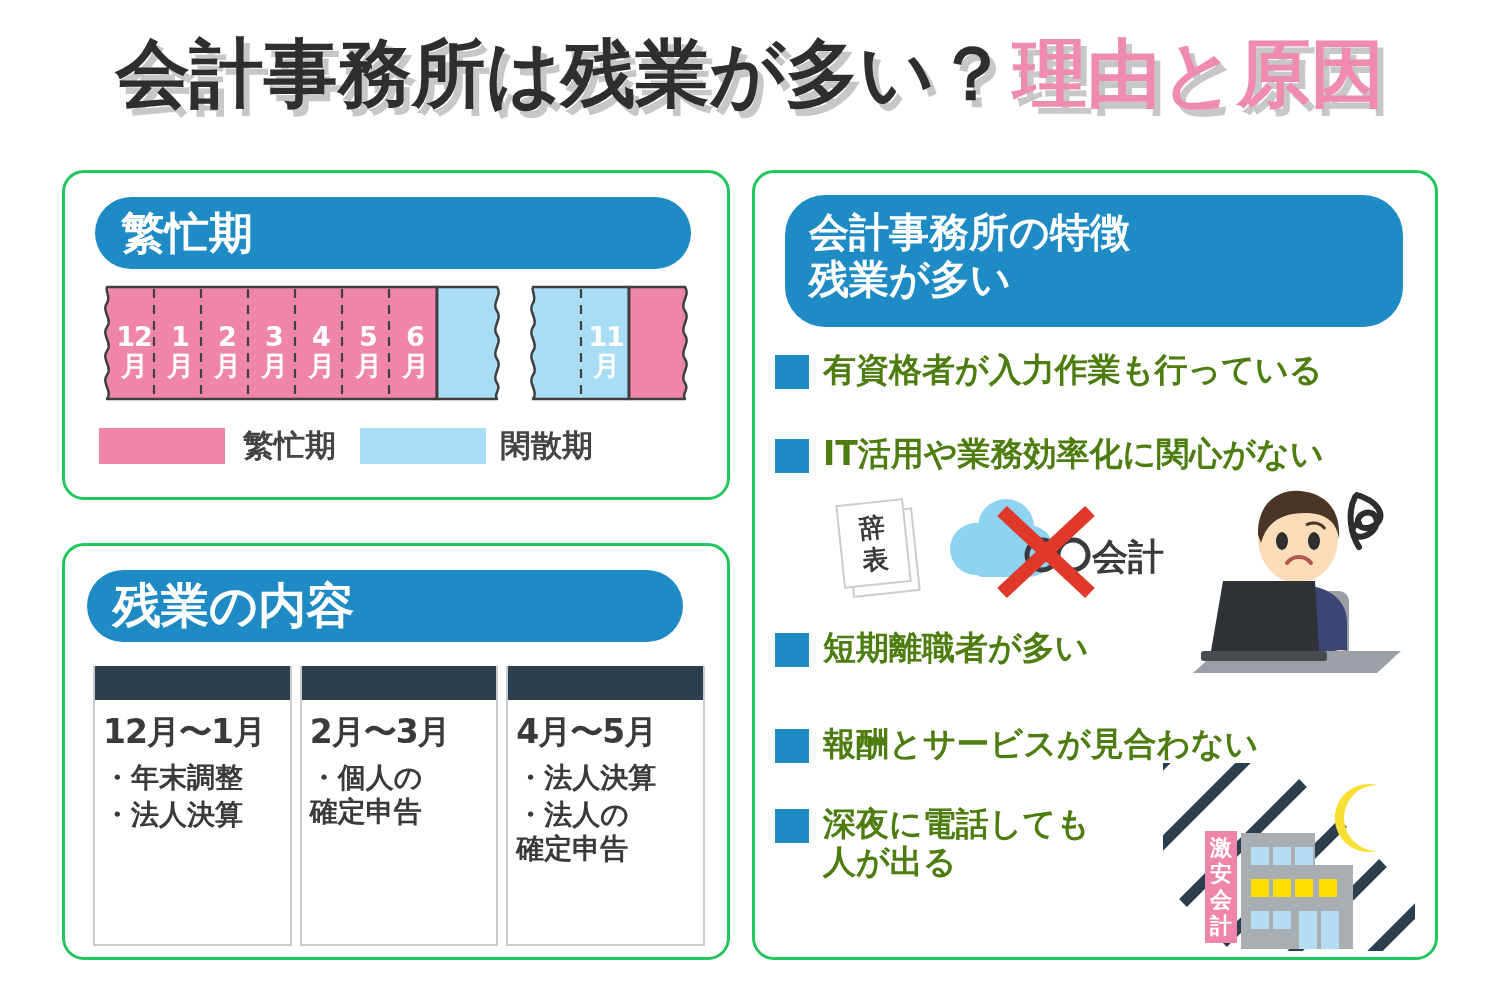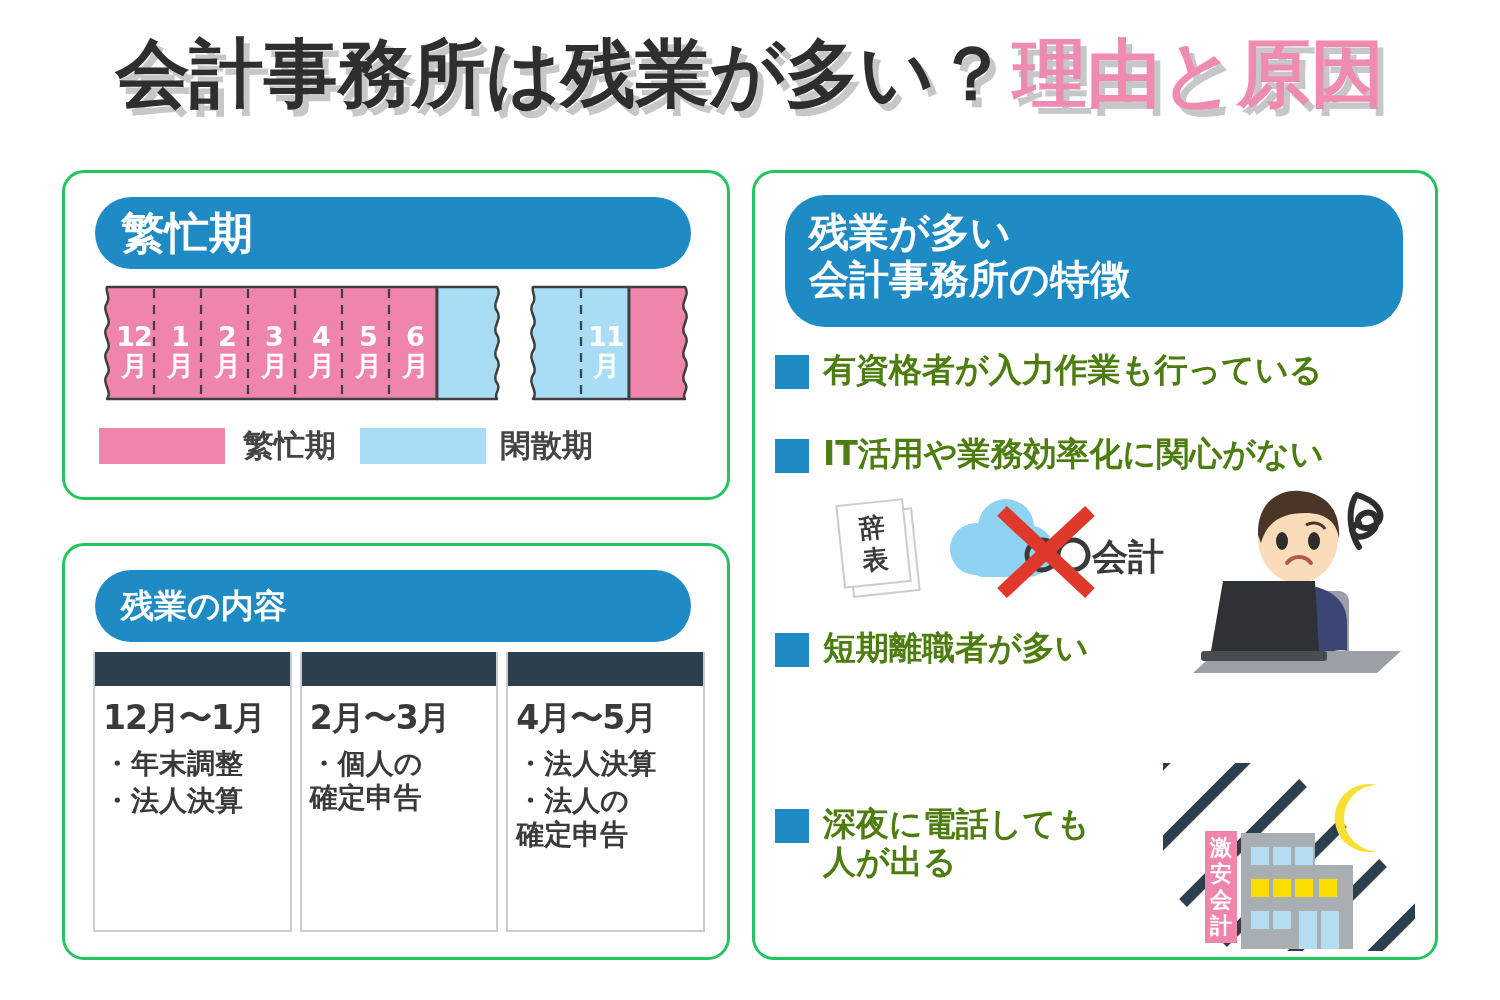--- a/index.html
+++ b/index.html
@@ -67,21 +67,21 @@
     background: #1f8bc4;
     border-radius: 40px;
     color: #ffffff;
     font-weight: 900;
     display: flex;
     align-items: center;
     box-sizing: border-box;
     padding-left: 26px;
   }
   #pill-busy    { left: 30px; top: 24px; width: 596px; height: 72px; font-size: 44px; }
-  #pill-content { left: 30px; top: 24px; width: 596px; height: 72px; font-size: 33px; }
+  #pill-content { left: 22px; top: 24px; width: 596px; height: 72px; font-size: 48px; }
   #pill-traits  {
     left: 30px; top: 22px; width: 618px; height: 132px;
     font-size: 40px; line-height: 1.18; display: block;
     padding-top: 14px; padding-left: 24px;
   }
   #pill-traits .ln { display: block; }
 
   
   .tape-wrap {
     position: absolute;
@@ -122,21 +122,21 @@
   }
   .legend .sw.pink { background: #ef85ab; }
   .legend .sw.blue { background: #a9dcf5; }
   .legend .lbl { margin: 0 24px 0 18px; }
   .legend .lbl2 { margin-left: 14px; }
 
   
   .cards {
     position: absolute;
     left: 28px;
-    top: 106px;
+    top: 120px;
     width: 612px;
     height: 280px;
     display: flex;
     gap: 8px;
     justify-content: space-between;
   }
   .card {
     flex: 1;
     border: 2px solid #c9cdd1;
     border-top: none;
@@ -322,35 +322,39 @@
           <div class="card-item">・法人の
  確定申告</div>
         </div>
       </div>
 
     </div>
   </div>
 
   <div class="panel" id="panel-traits">
     <div class="pill" id="pill-traits">
+      <span class="ln">会計事務所の特徴</span>
       <span class="ln">残業が多い</span>
-      <span class="ln">会計事務所の特徴</span>
     </div>
 
     <div class="trait" id="trait-0">
       <span class="box"></span>
       <span>有資格者が入力作業も行っている</span>
     </div>
     <div class="trait" id="trait-1">
       <span class="box"></span>
       <span>IT活用や業務効率化に関心がない</span>
     </div>
     <div class="trait" id="trait-2">
       <span class="box"></span>
       <span>短期離職者が多い</span>
+    </div>
+    <div class="trait" id="trait-3">
+      <span class="box"></span>
+      <span>報酬とサービスが見合わない</span>
     </div>
     <div class="trait" id="trait-4">
       <span class="box"></span>
       <span>深夜に電話しても
 人が出る</span>
     </div>
 
     <div class="illus" id="illus-resign">
       <svg width="110" height="105" viewBox="0 0 110 105">
         <g transform="rotate(-6 55 52)">

